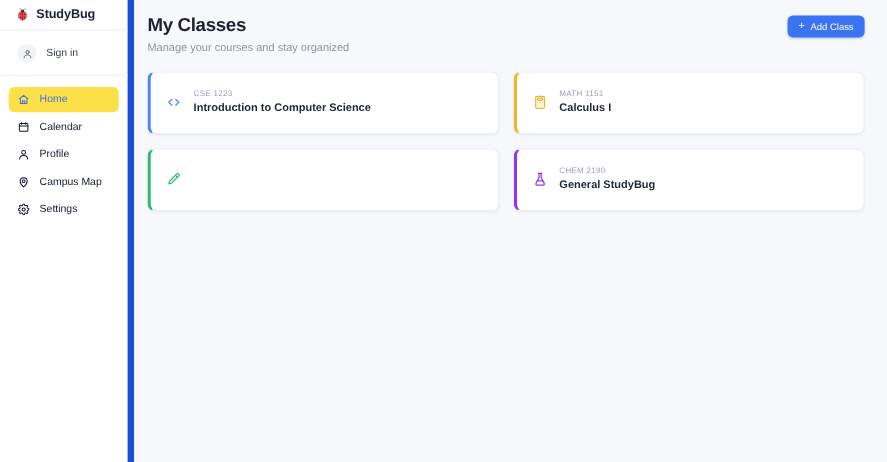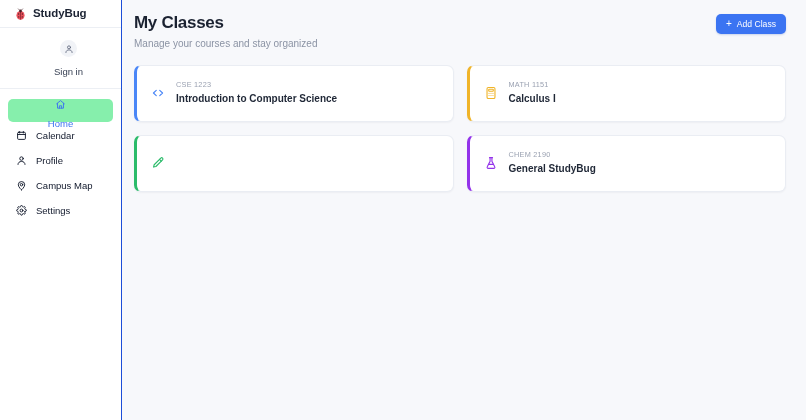--- a/index.html
+++ b/index.html
@@ -8,21 +8,21 @@
     font-family: "Liberation Sans", sans-serif;
     background: #f7f8fb;
     overflow: hidden;
   }
   #app { display: flex; width: 806px; height: 420px; }
 
   
   #sidebar {
     width: 122px; height: 420px;
     background: #ffffff;
-    border-right: 1px solid #1d4ed8;
+    border-right: 6px solid #1d4ed8;
     display: flex; flex-direction: column;
     flex: 0 0 122px;
   }
   .brand {
     height: 28px;
     display: flex; align-items: center; gap: 6px;
     padding: 0 0 0 14px;
     border-bottom: 1px solid #eceff4;
   }
   .brand-mark { width: 13px; height: 13px; display: block; flex: 0 0 13px; }
@@ -31,42 +31,41 @@
     letter-spacing: -0.1px; line-height: 1;
   }
 
   .signin-wrap {
     padding: 12px 0 11px 16px;
     border-bottom: 1px solid #eceff4;
   }
   .signin {
     display: flex; align-items: center; gap: 9px;
     cursor: pointer;
-    flex-direction: column;
   }
   .avatar {
     width: 17px; height: 17px; border-radius: 50%;
     background: #f1f3f7;
     display: flex; align-items: center; justify-content: center;
     flex: 0 0 17px;
   }
   .avatar svg { width: 10px; height: 10px; display: block; }
   .signin-label { font-size: 9.5px; color: #363f52; }
 
   .nav { padding: 10px 8px 0 8px; display: flex; flex-direction: column; gap: 2px; }
   .nav-item {
     display: flex; align-items: center; gap: 9px;
     height: 23px; padding: 0 8px;
     border-radius: 5px; cursor: pointer;
     color: #0f172a;
   }
   .nav-item .nav-ico { width: 11px; height: 11px; flex: 0 0 11px; display: block; }
   .nav-item .nav-ico svg { width: 11px; height: 11px; display: block; }
   .nav-label { font-size: 9.5px; line-height: 1; white-space: nowrap; }
-  .nav-item.active { background: #86efac; color: #3b72f0; flex-direction: column; }
+  .nav-item.active { background: #fde047; color: #3b72f0; }
   .nav-item.active .nav-label { font-weight: 500; }
 
   
   #main {
     flex: 1 1 auto; height: 420px;
     background: #f7f8fb;
     padding: 12px 20px 0 12px;
     position: relative;
   }
   .page-head {

